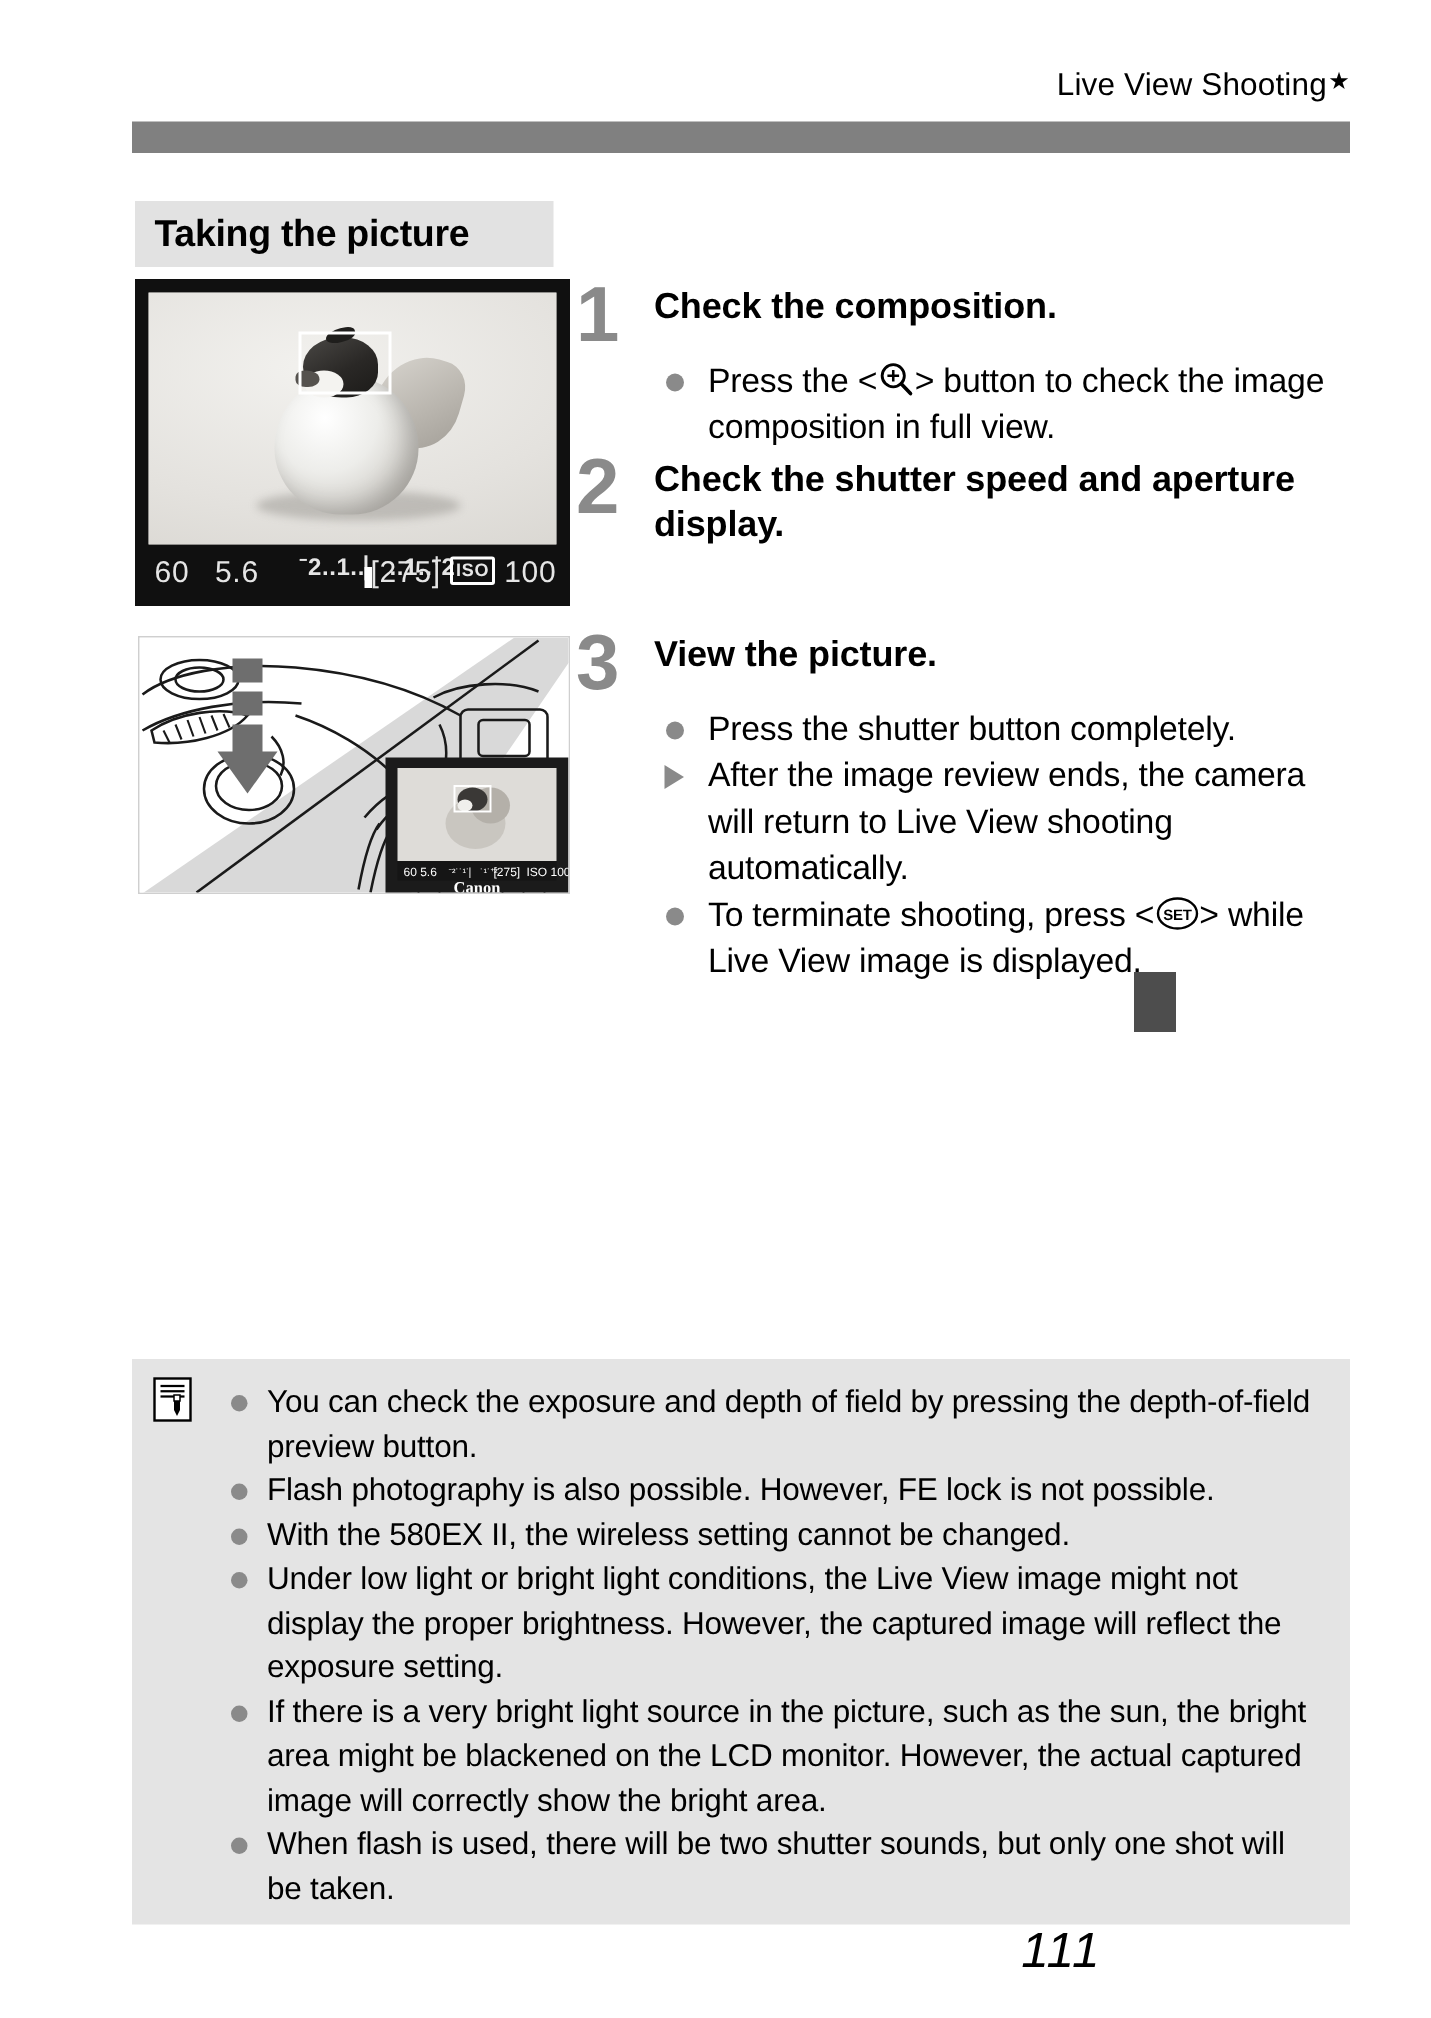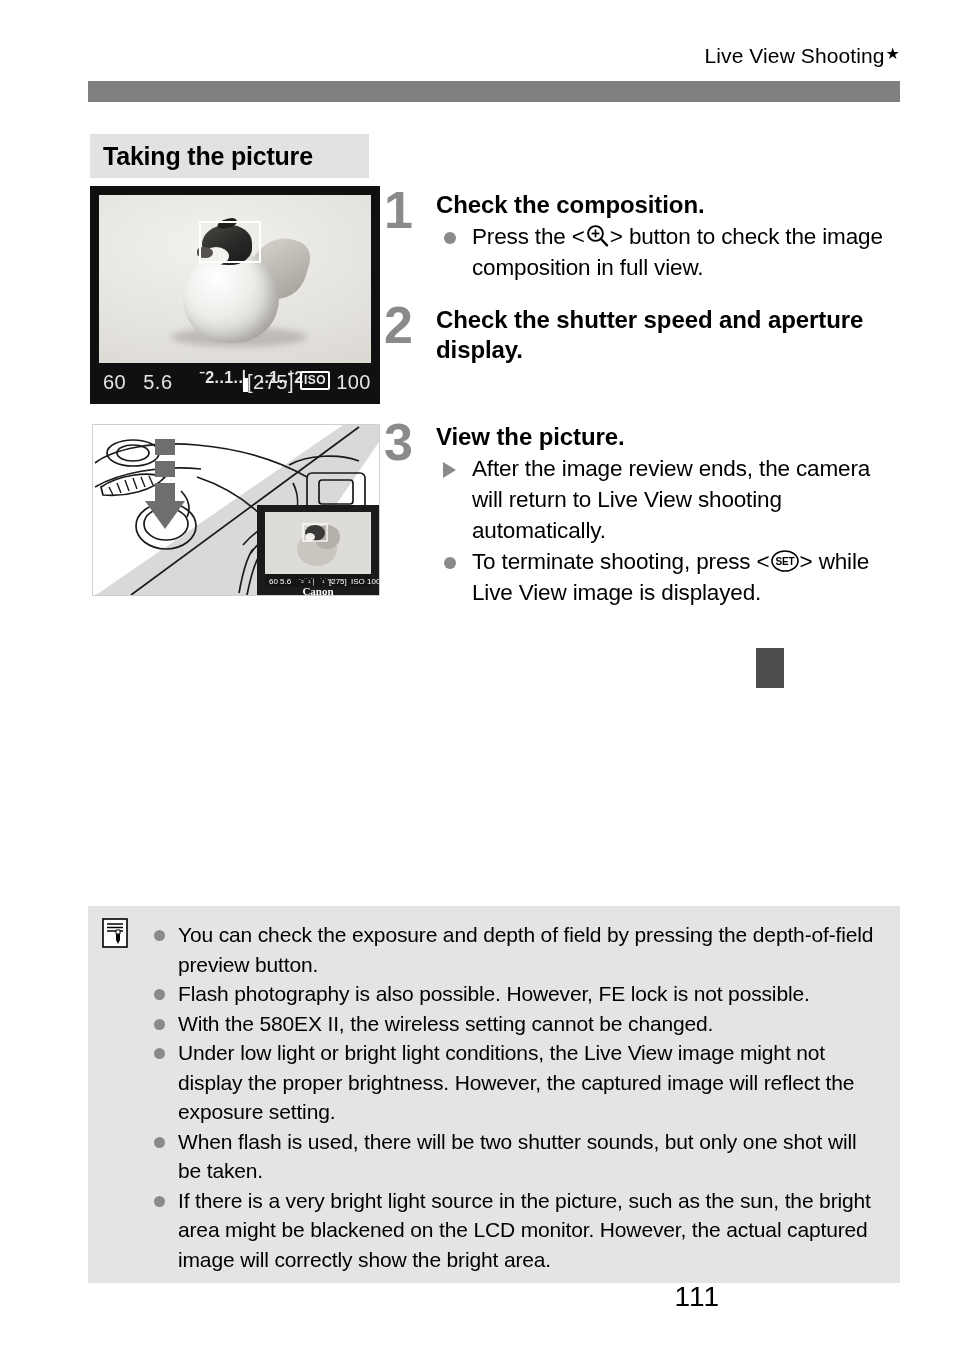--- a/index.html
+++ b/index.html
@@ -219,21 +219,21 @@
     color: #8a8a8a;
     line-height: 1;
   }
   .step .body { margin-left: 52px; }
   .step h3 {
     font-size: 24px;
     font-weight: bold;
     line-height: 1.26;
     letter-spacing: -0.1px;
   }
-  .blist { list-style: none; margin-top: 1px; }
+  .blist { list-style: none; margin-top: 18px; }
   .blist li {
     position: relative;
     padding-left: 36px;
     font-size: 22.5px;
     line-height: 31px;
     letter-spacing: -0.15px;
   }
   .bullet-dot::before {
     content: "";
     position: absolute;
@@ -303,24 +303,25 @@
     position: absolute;
     left: 2px; top: 10px;
     width: 11px; height: 11px;
     border-radius: 50%;
     background: #8a8a8a;
   }
 
   
   .folio {
     position: absolute;
-    right: 64px;
+    right: 50px;
     top: 1281px;
-    font-size: 28px;
+    font-size: 33px;
     letter-spacing: 1px;
+    font-style: italic;
   }
 </style>
 </head>
 <body>
 
 <div class="page">
 
   <div class="running-head">
     <span>Live View Shooting</span><span class="star">★</span>
   </div>
@@ -459,20 +460,21 @@
     <div class="body">
       <h3>Check the shutter speed and aperture display.</h3>
     </div>
   </div>
 
   <div class="step" style="top:422px;">
     <div class="num">3</div>
     <div class="body">
       <h3>View the picture.</h3>
       <ul class="blist">
+        <li class="bullet-dot">Press the shutter button completely.</li>
         <li class="bullet-tri">After the image review ends, the camera will return to Live View shooting automatically.</li>
         <li class="bullet-dot">
           <span>To terminate shooting, press &lt;</span><span class="key-set"><svg width="30" height="24" viewBox="0 0 30 24">
                 <ellipse cx="15" cy="12" rx="13" ry="10" fill="none" stroke="#000" stroke-width="1.6"></ellipse>
                 <text x="15" y="16" text-anchor="middle" font-family="Liberation Sans, sans-serif" font-size="10" font-weight="bold" fill="#000">SET</text>
               </svg></span><span>&gt; while Live View image is displayed.</span>
         </li>
       </ul>
     </div>
   </div>
@@ -490,20 +492,20 @@
         </g>
         <polygon points="14,12 18,12 18,22 16,26 14,22" fill="#000"></polygon>
         <polygon points="14,12 18,12 18,16 14,16" fill="#ffffff" stroke="#000" stroke-width="1"></polygon>
       </svg>
     </div>
     <ul class="note-list">
       <li>You can check the exposure and depth of field by pressing the depth-of-field preview button.</li>
       <li>Flash photography is also possible. However, FE lock is not possible.</li>
       <li>With the 580EX II, the wireless setting cannot be changed.</li>
       <li>Under low light or bright light conditions, the Live View image might not display the proper brightness. However, the captured image will reflect the exposure setting.</li>
+      <li>If there is a very bright light source in the picture, such as the sun, the bright area might be blackened on the LCD monitor. However, the actual captured image will correctly show the bright area.</li>
       <li>When flash is used, there will be two shutter sounds, but only one shot will be taken.</li>
-      <li>If there is a very bright light source in the picture, such as the sun, the bright area might be blackened on the LCD monitor. However, the actual captured image will correctly show the bright area.</li>
     </ul>
   </div>
 
   <div class="folio">111</div>
 
 </div>
 
 </body></html>

